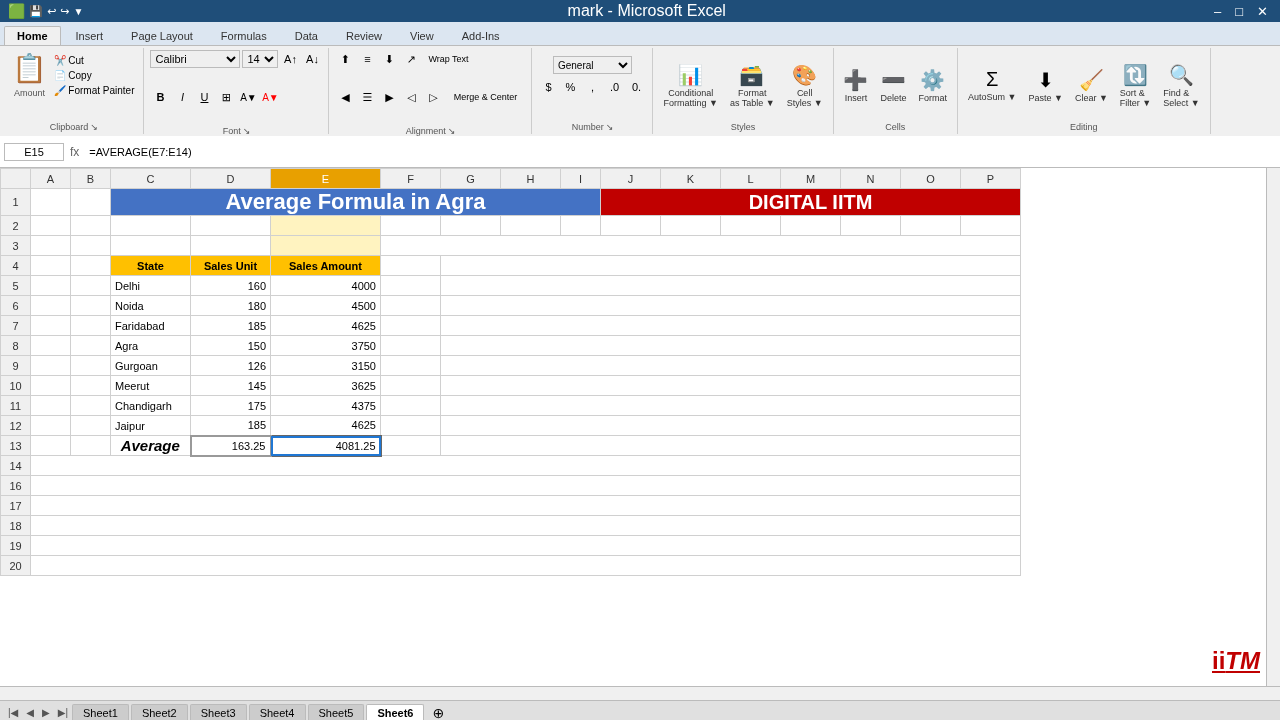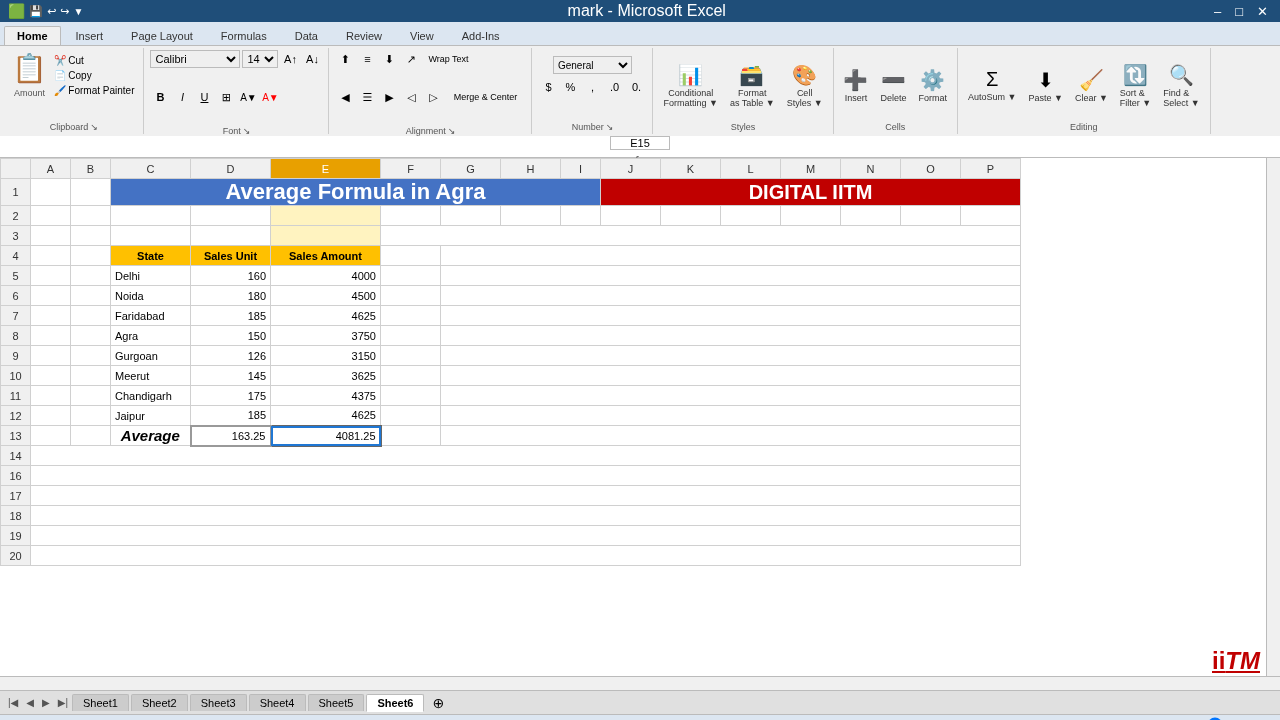--- a/index.html
+++ b/index.html
@@ -141,26 +141,25 @@
       border-radius: 2px;
     }
     .fmt-btn.bold { font-weight: bold; }
     .fmt-btn.italic { font-style: italic; }
     .fmt-btn.underline { text-decoration: underline; }
 
     
     #formula-bar {
       display: flex;
       align-items: center;
-      height: 22px;
+      height: 32px;
       border-bottom: 1px solid #bbb;
       background: #fff;
       padding: 0 4px;
       gap: 4px;
-      flex-direction: column;
     }
     #cell-ref {
       width: 60px;
       border: 1px solid #bbb;
       height: 18px;
       font-size: 11px;
       text-align: center;
       padding: 0 2px;
     }
     #formula-input {

